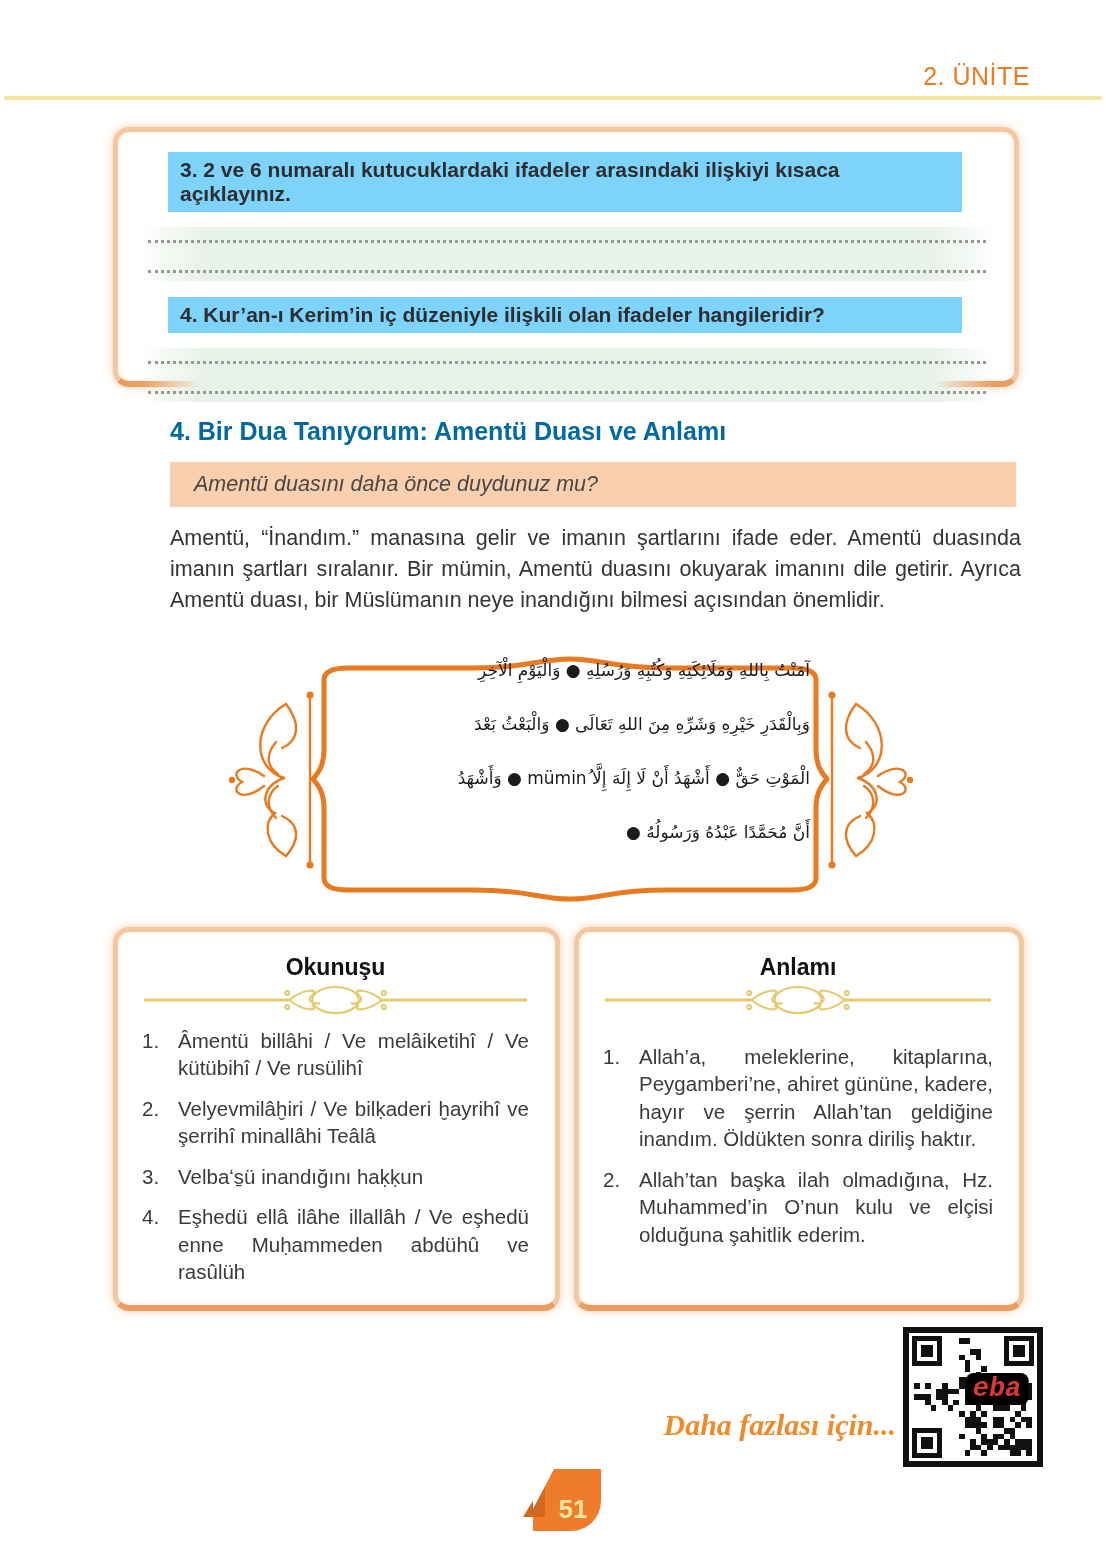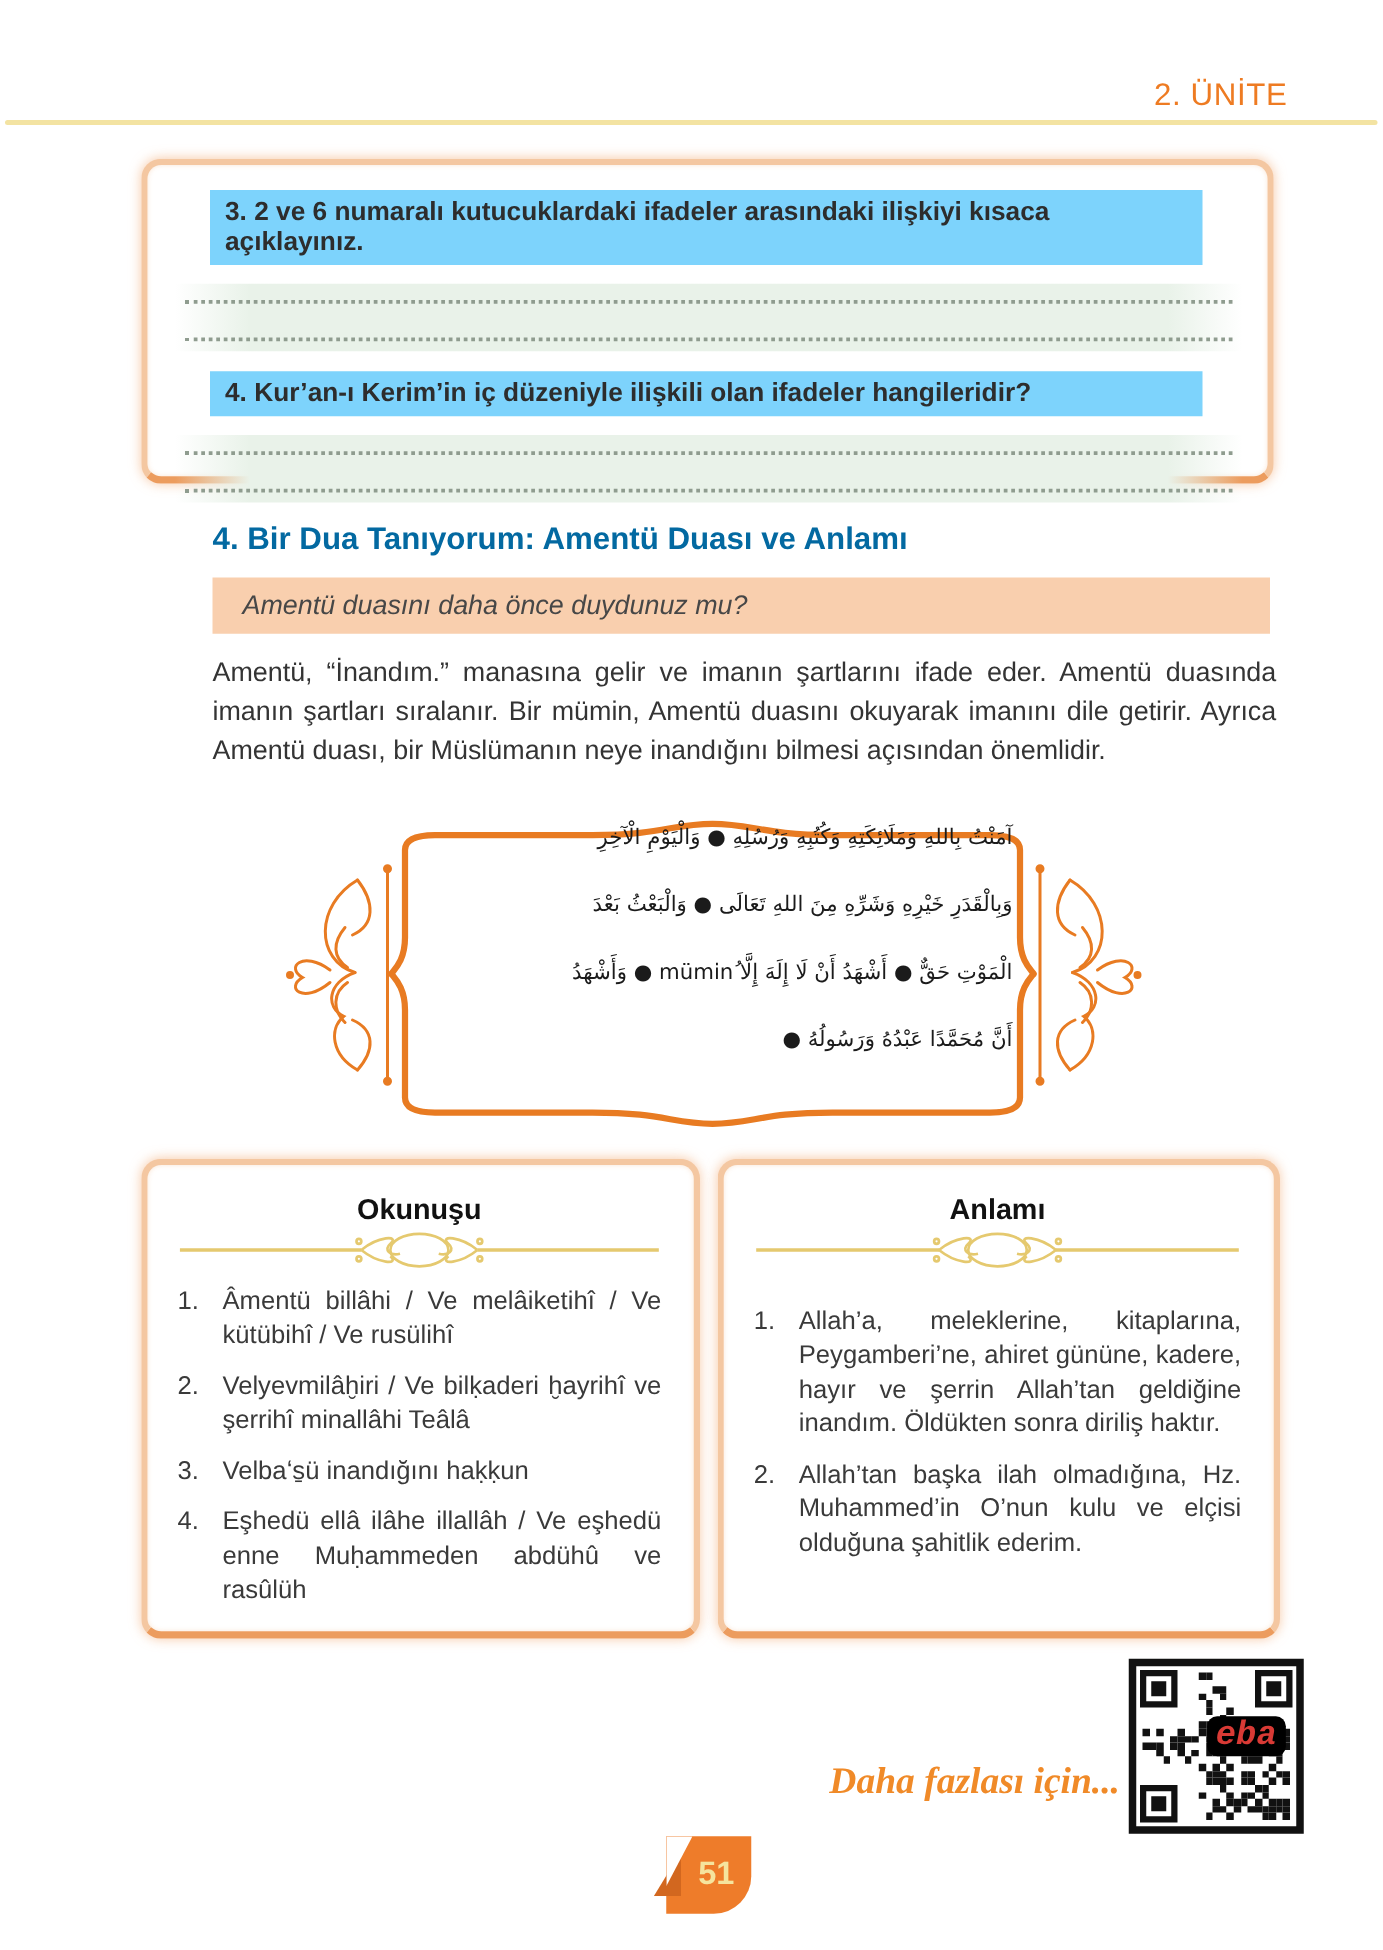--- a/index.html
+++ b/index.html
@@ -113,21 +113,21 @@
   }
   .tab-body{
     position:absolute; left:12px; top:0; width:68px; height:62px;
     background:#ee7c2a; border-radius:0 0 30px 0;
   }
   .tab-cut{
     position:absolute; left:12px; top:0; width:21px; height:40px; background:#fff;
     clip-path:polygon(0 0, 100% 0, 0 100%);
   }
   .page-number{
-    position:absolute; left:30px; top:14px; width:44px; text-align:center;
+    position:absolute; left:30px; top:25px; width:44px; text-align:center;
     font-size:26px; font-weight:bold; color:#f5e49e;
   }
 </style>
 </head>
 <body>
 
 <div class="page">
 
   <div class="unit-label">2. ÜNİTE</div>
   <div class="header-rule"></div>

